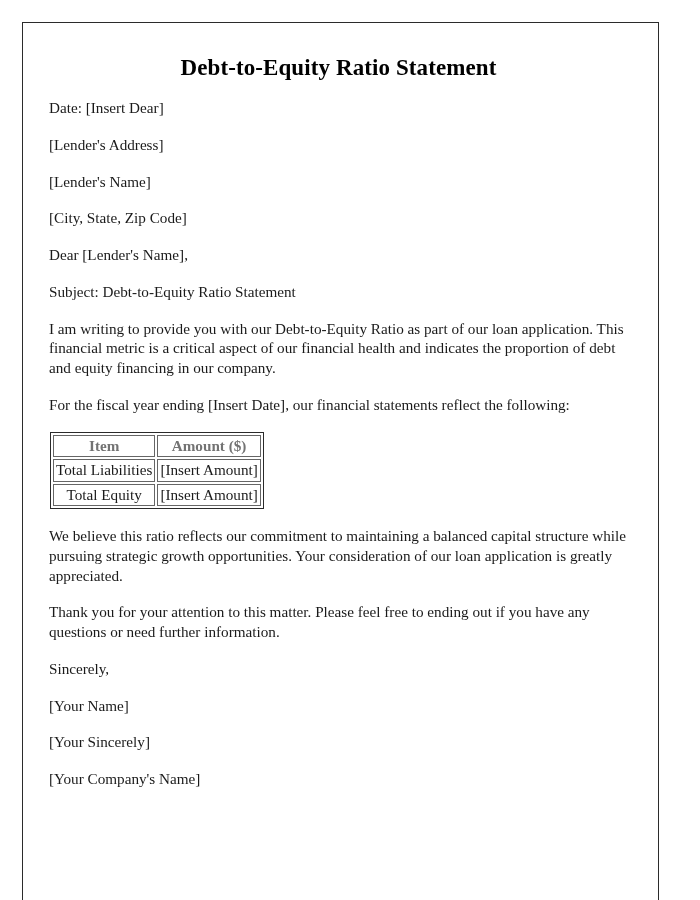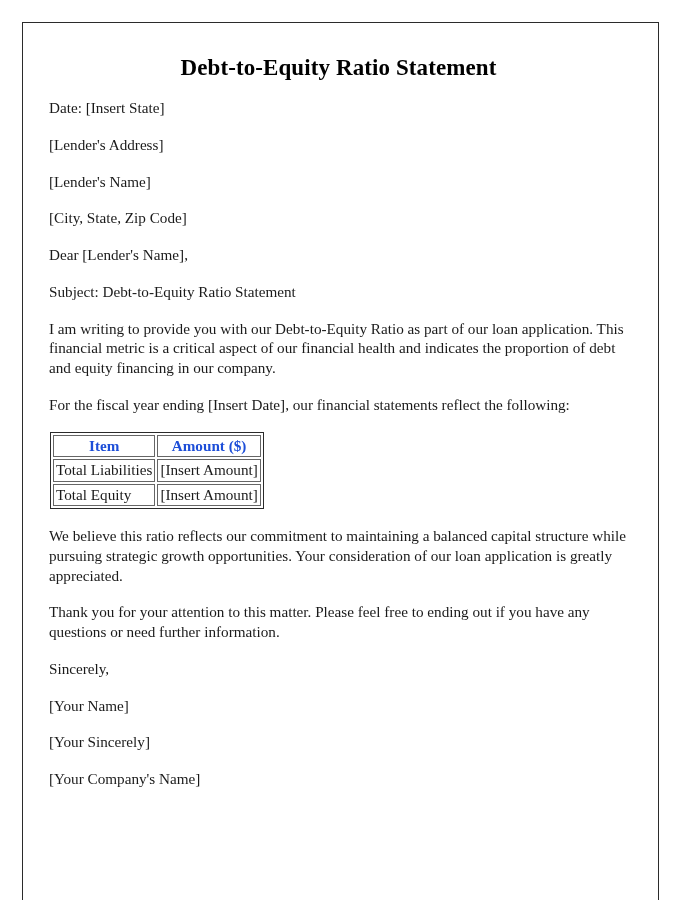--- a/index.html
+++ b/index.html
@@ -58,34 +58,34 @@
   table.figures th,
   table.figures td {
     border: 1px solid #666666;
     padding: 1px 2px;
     line-height: 1.22;
     white-space: nowrap;
   }
   table.figures th {
     font-weight: bold;
     text-align: center;
-    color: #1d4ed8;
+    color: #737373;
   }
   table.figures td {
-    text-align: left;
+    text-align: center;
   }
 </style>
 </head>
 <body>
 
 <div class="page">
 
   <h1 class="doc-title">Debt-to-Equity Ratio Statement</h1>
 
-  <p class="para">Date: [Insert State]</p>
+  <p class="para">Date: [Insert Dear]</p>
 
   <p class="para">[Lender's Address]</p>
 
   <p class="para">[Lender's Name]</p>
 
   <p class="para">[City, State, Zip Code]</p>
 
   <p class="para">Dear [Lender's Name],</p>
 
   <p class="para">Subject: Debt-to-Equity Ratio Statement</p>

